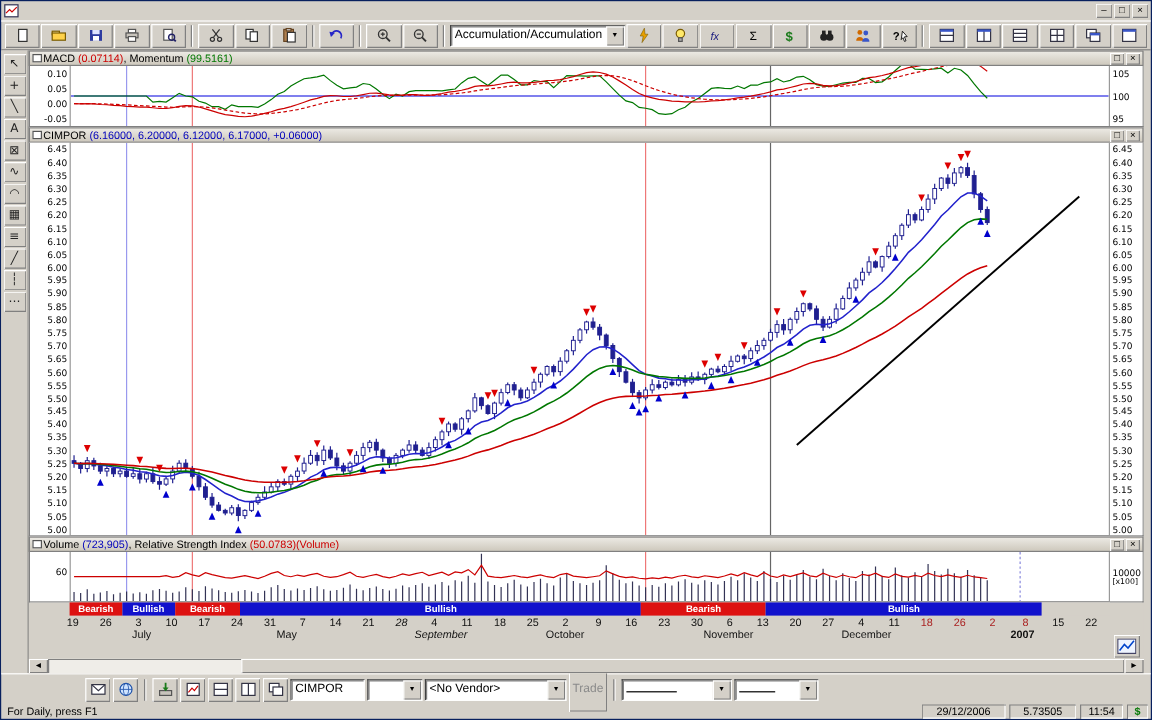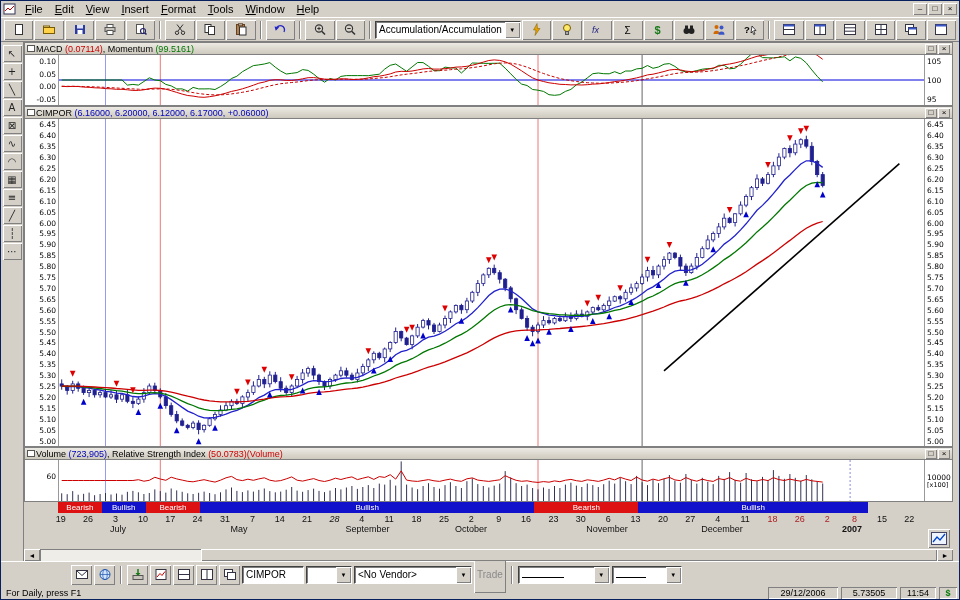--- a/index.html
+++ b/index.html
@@ -42,21 +42,21 @@
   .ax{position:relative;font-size:7.5px;background:#fff;overflow:hidden;font-family:"DejaVu Sans",sans-serif}
   .axl{width:33px}
   .axr{width:27px}
   .ax span{position:absolute;white-space:nowrap}
   .axl span{right:2px}
   .axr span{left:2px}
   .plot{flex:1;position:relative;border-left:1px solid #999;border-right:1px solid #999;overflow:hidden;cursor:crosshair}
   .plot svg{position:absolute;left:0;top:0}
   
   .ribbon{height:11px;position:relative;margin-left:34px;width:867px;background:#d4d0c8;flex:0 0 11px}
-  .rseg{position:absolute;top:0;height:11px;color:#fff;font-size:8px;font-weight:normal;display:flex;align-items:center;justify-content:center;overflow:hidden;white-space:nowrap}
+  .rseg{position:absolute;top:0;height:11px;color:#fff;font-size:8px;font-weight:bold;display:flex;align-items:center;justify-content:center;overflow:hidden;white-space:nowrap}
   .dates{height:22px;position:relative;margin-left:34px;width:867px;flex:0 0 22px;font-size:9px;color:#111}
   .dtick{position:absolute;top:1px;transform:translateX(-50%)}
   .dmonth{position:absolute;top:11px}
   .hscroll{height:12px;display:flex;align-items:stretch;flex:0 0 12px;margin-top:auto}
   .sbtn{width:16px;background:#d4d0c8;font-size:7px;display:flex;align-items:center;justify-content:center;cursor:pointer}
   .strack{flex:1;background:#efede8;position:relative;box-shadow:inset 1px 1px 0 #808080}
   .sthumb{position:absolute;top:0;height:12px;left:18%;width:82%;background:#d4d0c8;box-shadow:inset 1px 1px 0 #fff,inset -1px -1px 0 #808080;cursor:grab}
   .zoombtn{position:absolute;right:3px;bottom:13px;width:22px;height:19px;background:#d4d0c8;display:flex;align-items:center;justify-content:center;cursor:pointer}
   
   .btoolbar{height:26px;display:flex;align-items:center;gap:2px;padding:0 4px;border-top:1px solid #fff;flex:0 0 26px}
@@ -75,30 +75,20 @@
 
 <div class="app">
 
 
   <div class="menubar">
     <span class="mdi-doc">
         <svg width="13" height="12" viewBox="0 0 13 12">
           <rect x="1" y="1" width="11" height="10" fill="#fff" stroke="#335"></rect>
           <polyline points="2,8 5,5 7,7 11,3" fill="none" stroke="#cc0000" stroke-width="1"></polyline>
         </svg>
-      </span>
-    <span id="menus" style="display:flex">
-        <span class="mitem"><u>F</u>ile</span>
-        <span class="mitem"><u>E</u>dit</span>
-        <span class="mitem"><u>V</u>iew</span>
-        <span class="mitem"><u>I</u>nsert</span>
-        <span class="mitem"><u>F</u>ormat</span>
-        <span class="mitem"><u>T</u>ools</span>
-        <span class="mitem"><u>W</u>indow</span>
-        <span class="mitem"><u>H</u>elp</span>
       </span>
     <span class="mdi-ctrls">
       <span class="mdi-btn r3">–</span>
       <span class="mdi-btn r3">□</span>
       <span class="mdi-btn r3">×</span>
     </span>
   </div>
 
   <div class="toolbar" id="toolbar">
       <span class="tbtn r3">
@@ -955,21 +945,21 @@
           <span class="dtick" style="left: 659.7px;">4</span>
           <span class="dtick" style="left: 687.1px;">11</span>
           <span class="dtick" style="left: 714.4px; color: rgb(170, 34, 34);">18</span>
           <span class="dtick" style="left: 741.8px; color: rgb(170, 34, 34);">26</span>
           <span class="dtick" style="left: 769.2px; color: rgb(170, 34, 34);">2</span>
           <span class="dtick" style="left: 796.6px; color: rgb(170, 34, 34);">8</span>
           <span class="dtick" style="left: 823.9px;">15</span>
           <span class="dtick" style="left: 851.3px;">22</span>
           <span class="dmonth" style="left: 52px;">July</span>
           <span class="dmonth" style="left: 172.5px;">May</span>
-          <span class="dmonth" style="left: 287.4px;">September</span>
+          <span class="dmonth" style="left: 287.4px; font-style: italic;">September</span>
           <span class="dmonth" style="left: 396.9px;">October</span>
           <span class="dmonth" style="left: 528.3px;">November</span>
           <span class="dmonth" style="left: 643.3px;">December</span>
           <span class="dmonth" style="left: 784px; font-weight: bold;">2007</span>
         </div>
 
       <div class="hscroll">
         <span class="sbtn r3">◄</span>
         <div class="strack">
             <div class="sthumb"></div>

